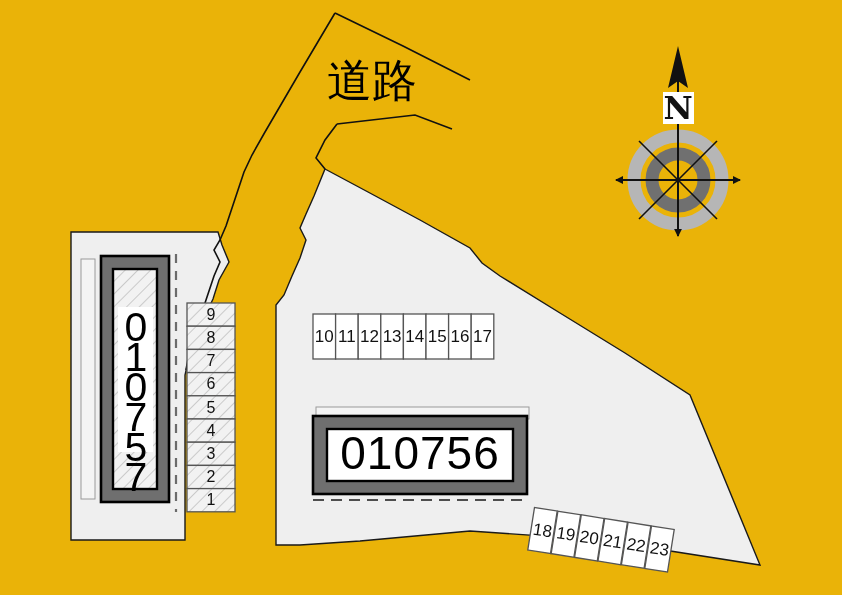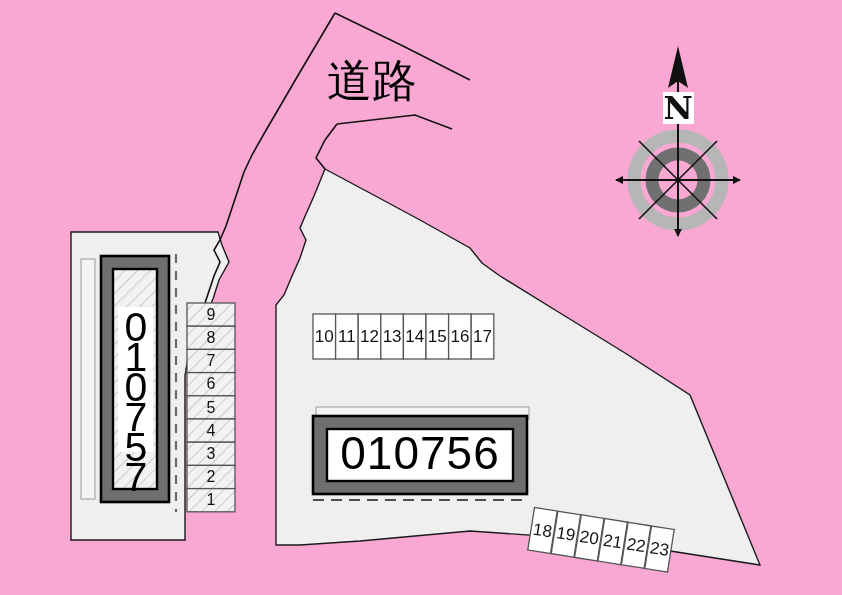--- a/index.html
+++ b/index.html
@@ -10,21 +10,21 @@
   body {
     width: 842px;
     height: 595px;
     font-family: "Liberation Sans", sans-serif;
     overflow: hidden;
   }
   #plan-root {
     position: relative;
     width: 842px;
     height: 595px;
-    background: #f9a8d4;
+    background: #eab308;
   }
   svg#plan-svg {
     position: absolute;
     top: 0;
     left: 0;
     width: 842px;
     height: 595px;
     display: block;
   }
   .parcel-fill {

